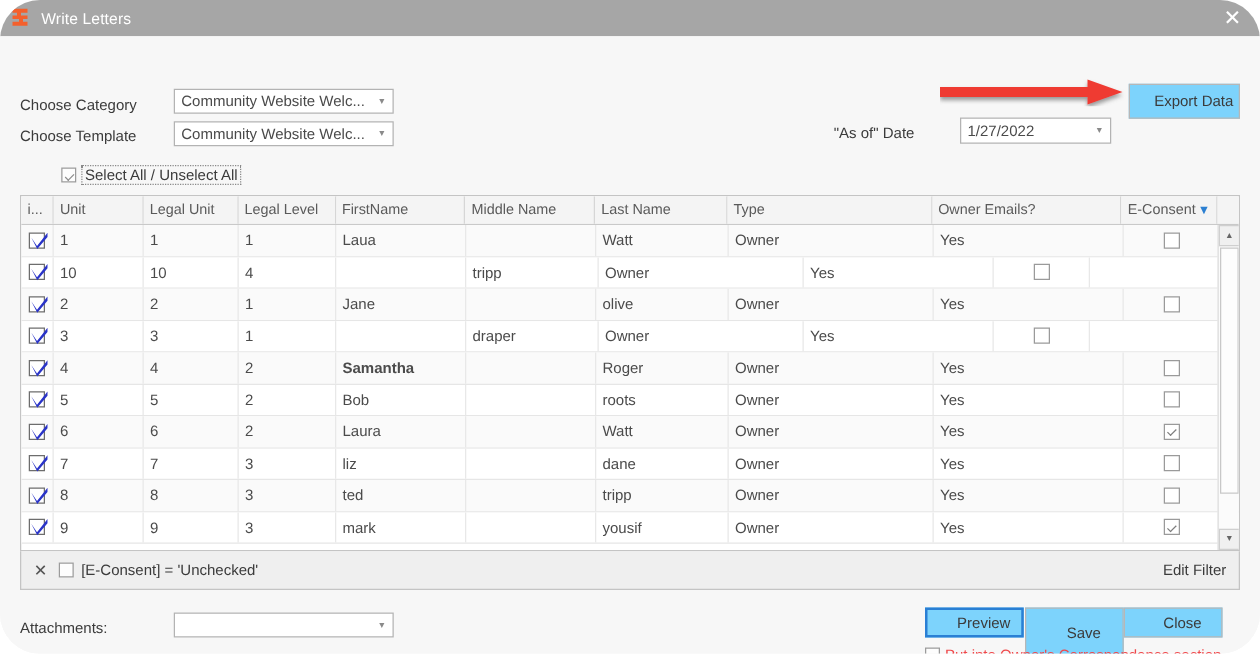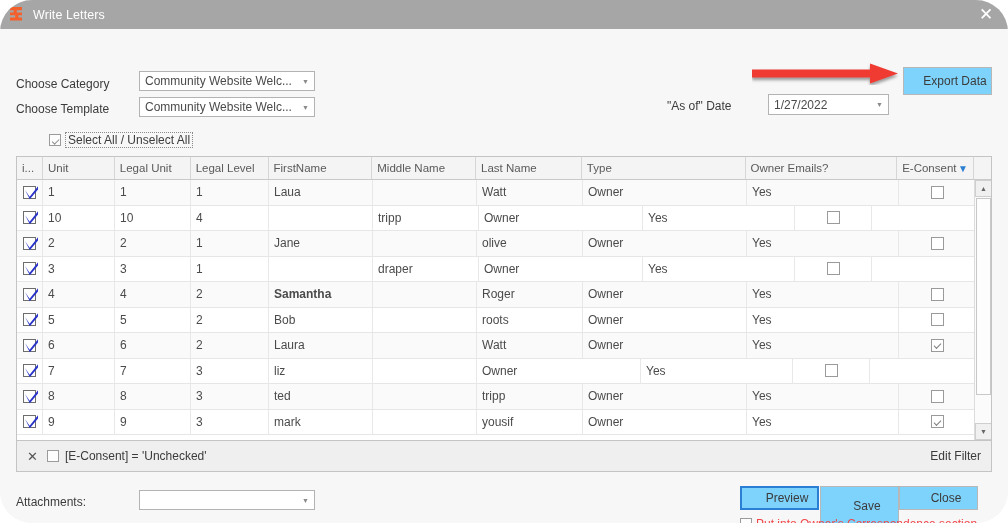--- a/index.html
+++ b/index.html
@@ -544,20 +544,21 @@
                 <svg width="17" height="17" viewBox="0 0 17 17">
                   <path d="M2 6 L6.6 12.8 L15 2.2 L15 5.6 L6.8 15.2 Z" fill="#2a34c8"></path>
                 </svg>
               </span>
             </div>
             <div class="cell" style="width: 72px;">7</div>
             <div class="cell" style="width: 76px;">7</div>
             <div class="cell" style="width: 78px;">3</div>
             <div class="cell" style="width: 104px;">liz</div>
             <div class="cell" style="width: 104px;"></div>
+            <div class="cell" style="width: 106px;">dane</div>
             <div class="cell" style="width: 164px;">Owner</div>
             <div class="cell" style="width: 152px;">Yes</div>
             <div class="cell center" style="width: 77px;">
               <span class="ecb"></span>
             </div>
           </div>
           <div class="row alt">
             <div class="cell center" style="width: 26px;">
               <span class="selbox">
                 <svg width="17" height="17" viewBox="0 0 17 17">

